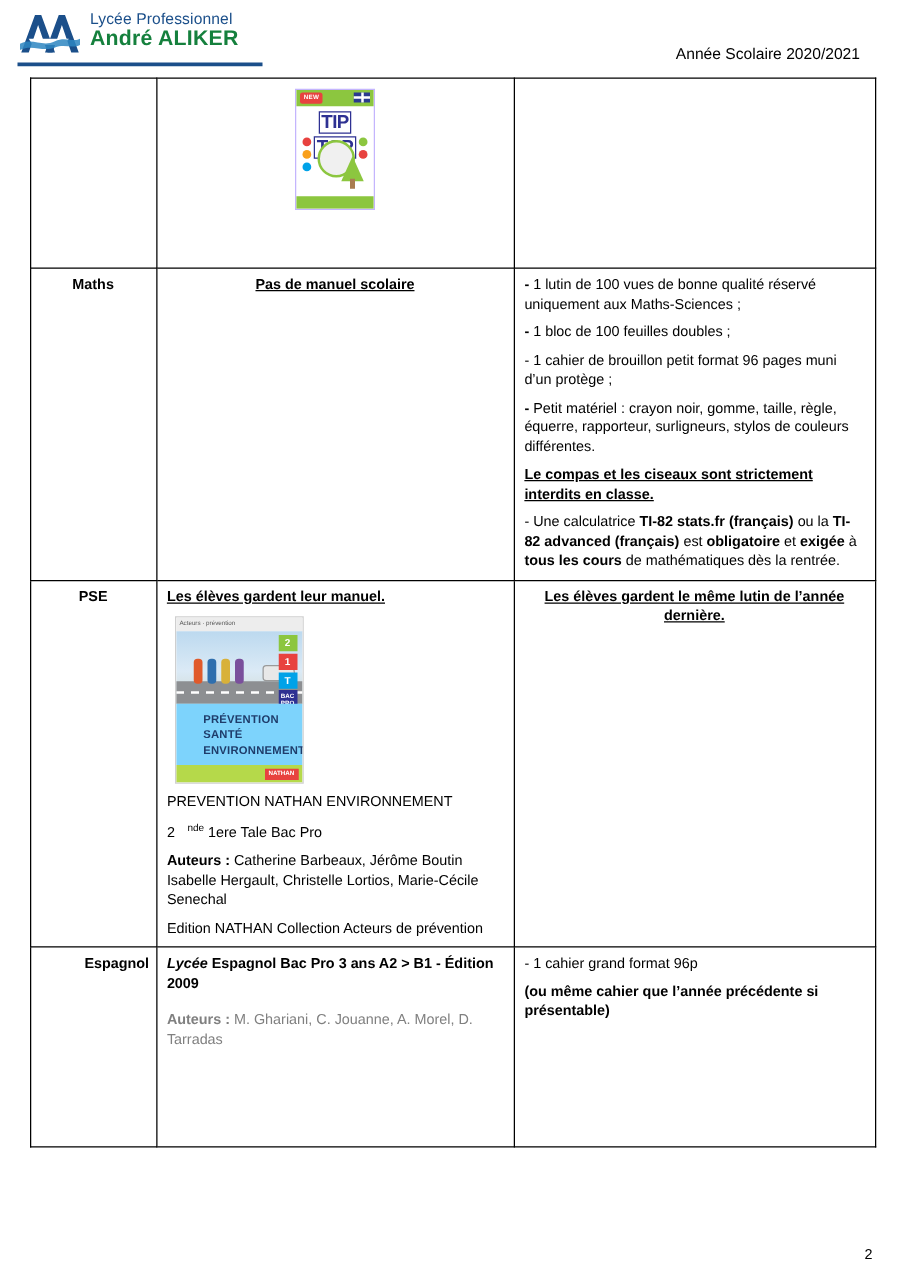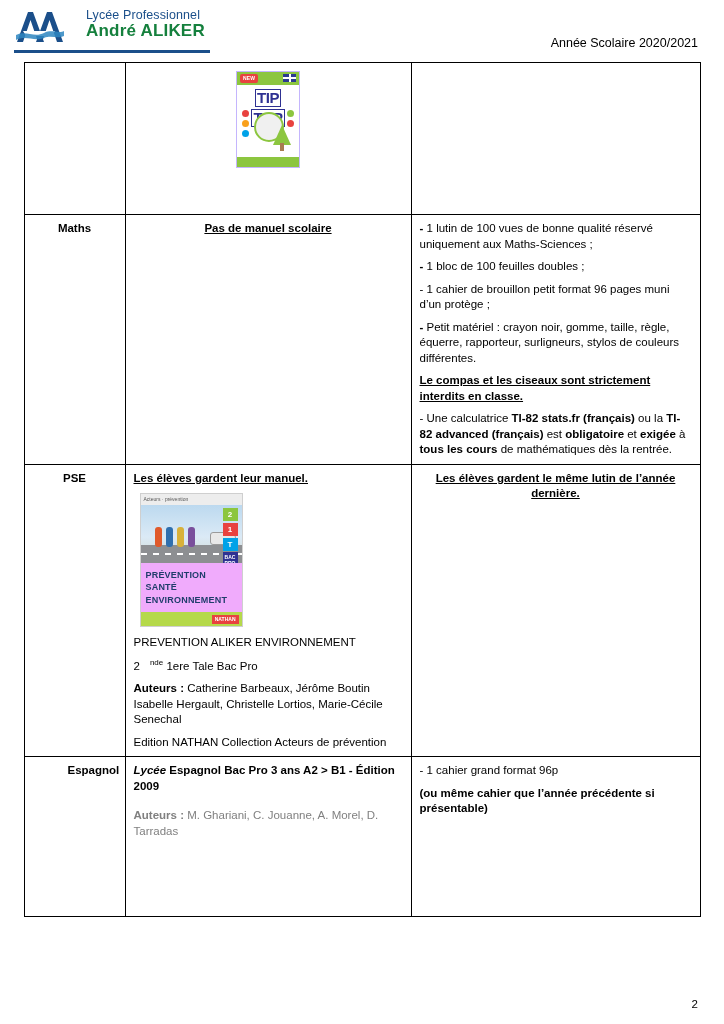--- a/index.html
+++ b/index.html
@@ -16,21 +16,21 @@
 
   
   .header {
     position: relative;
     height: 62px;
     padding: 8px 14px 0 14px;
   }
   .logo-wrap {
     display: flex;
     align-items: flex-start;
-    gap: 20px;
+    gap: 6px;
   }
   .logo-mark {
     width: 52px;
     height: 40px;
     position: relative;
     flex: 0 0 auto;
   }
   .logo-text {
     line-height: 1.05;
     padding-top: 1px;
@@ -50,21 +50,21 @@
   .logo-rule {
     position: absolute;
     left: 14px;
     top: 50px;
     width: 196px;
     height: 3px;
     background: #1b4f8a;
   }
   .school-year {
     position: absolute;
-    right: 26px;
+    right: 36px;
     top: 36px;
     font-size: 12.5px;
   }
 
   
   table.sheet {
     border-collapse: collapse;
     width: 676px;
     margin: 0 auto;
     table-layout: fixed;
@@ -228,22 +228,22 @@
   .pse-t2 { background: #e8423f; }
   .pse-t3 { background: #00a2e8; }
   .pse-bacpro {
     position: absolute; right: 4px; top: 58px;
     width: 15px; height: 20px; background: #2e3192; color: #fff;
     font-size: 5px; font-weight: bold; text-align: center; padding-top: 3px;
     line-height: 1.1;
   }
   .pse-titlebox {
     position: absolute; left: 0; right: 0; top: 69px; bottom: 14px;
-    background: #f0abfc;
-    padding: 6px 5px 0 5px;
+    background: #7dd3fc;
+    padding: 6px 5px 0 22px;
   }
   .pse-titlebox .ln {
     font-size: 9px; font-weight: bold; color: #1f3d6b;
     letter-spacing: .2px; line-height: 1.35;
   }
   .pse-foot {
     position: absolute; left: 0; right: 0; bottom: 0; height: 14px;
     background: #b5d94a;
   }
   .pse-editor {
@@ -355,21 +355,21 @@
         <div class="pse-bacpro">BAC PRO</div>
         <div class="pse-titlebox">
           <div class="ln">PRÉVENTION</div>
           <div class="ln">SANTÉ</div>
           <div class="ln">ENVIRONNEMENT</div>
         </div>
         <div class="pse-foot"></div>
         <div class="pse-editor">NATHAN</div>
       </div>
 
-      <p>PREVENTION ALIKER ENVIRONNEMENT</p>
+      <p>PREVENTION NATHAN ENVIRONNEMENT</p>
       <p><span>2</span><span class="sup">nde</span><span> 1ere Tale  Bac Pro</span></p>
       <p><span class="b">Auteurs :</span><span> Catherine Barbeaux, Jérôme Boutin Isabelle Hergault, Christelle Lortios, Marie-Cécile Senechal</span></p>
       <p class="last">Edition NATHAN   Collection  Acteurs de prévention</p>
     </td>
     <td class="mid-center center">
       <span class="b u">Les élèves gardent le même lutin de l’année dernière.</span>
     </td>
   </tr>
 
   <tr>

